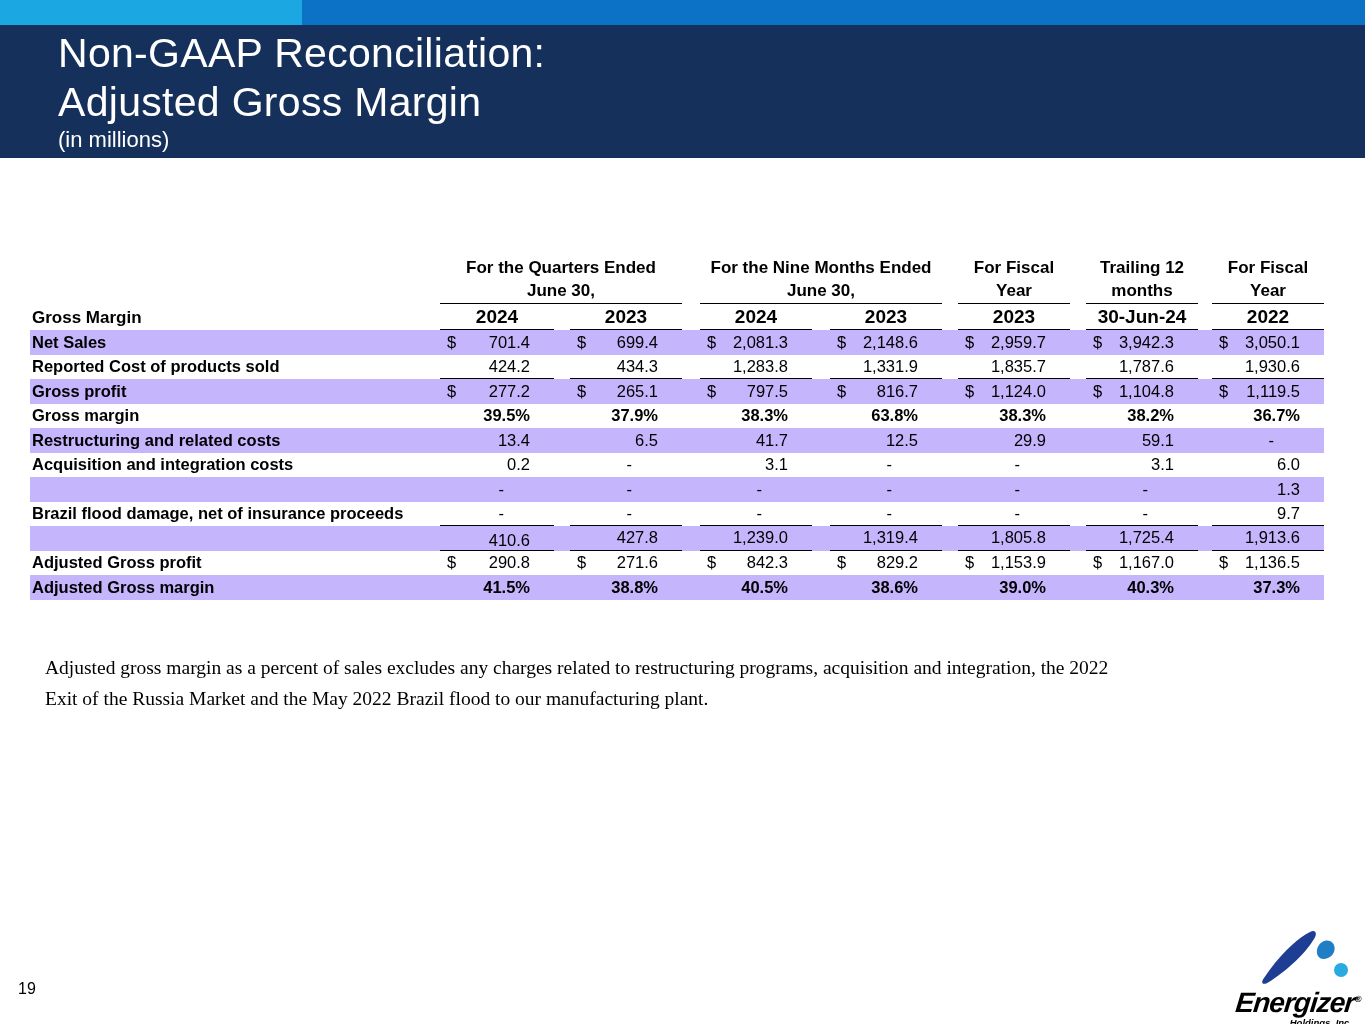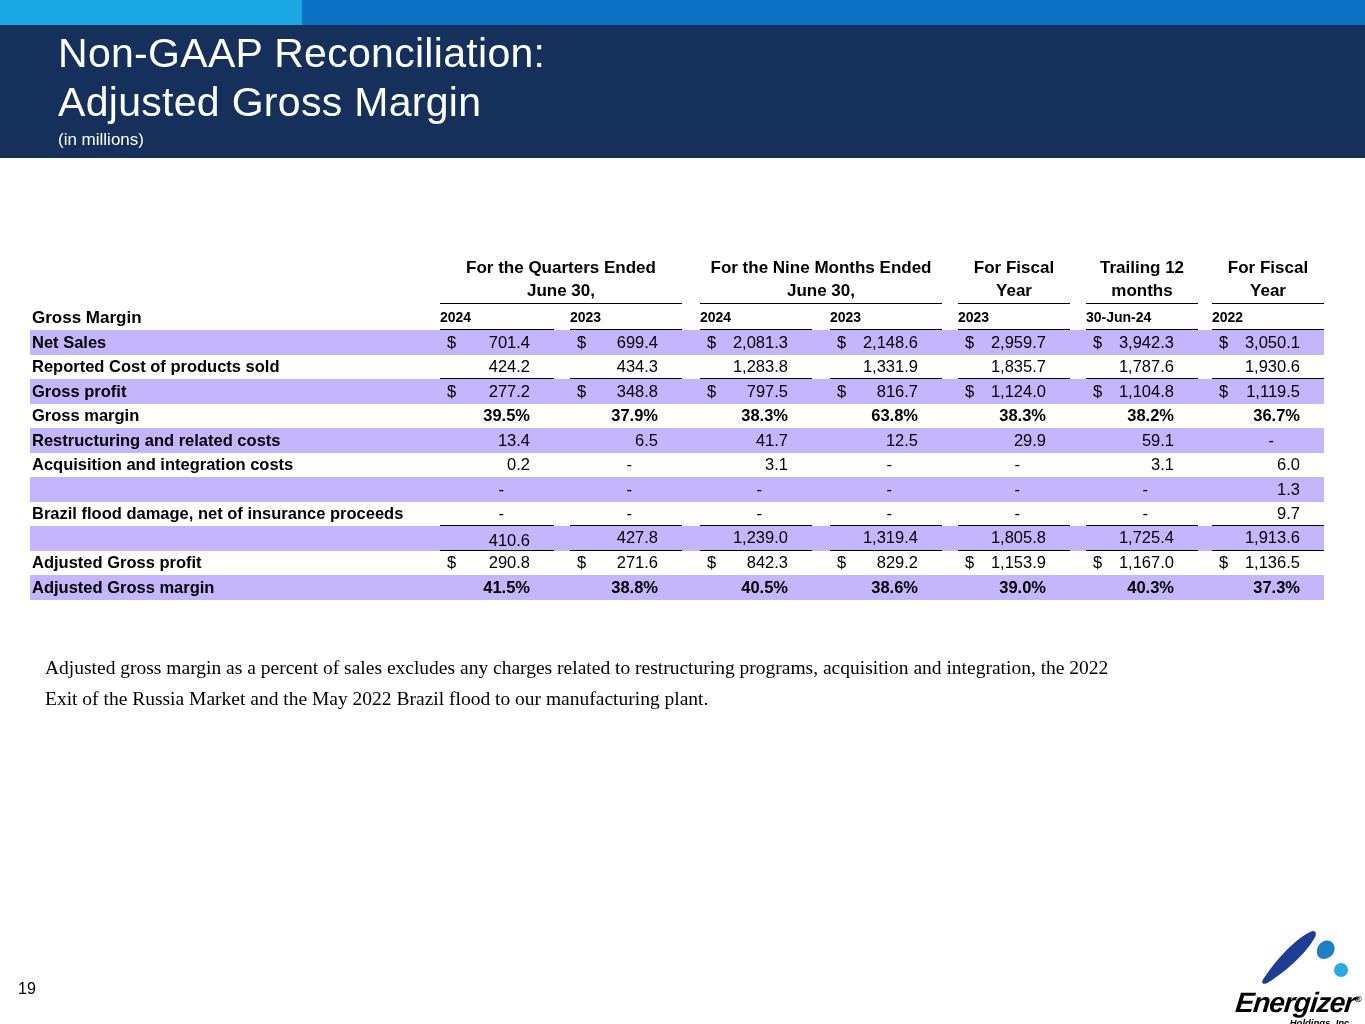--- a/index.html
+++ b/index.html
@@ -5,33 +5,33 @@
   html,body{margin:0;padding:0;background:#fff;}
   .slide{position:relative;width:1365px;height:1024px;background:#ffffff;overflow:hidden;
          font-family:"Liberation Sans", sans-serif;color:#000;}
 
   
   .top-strip-left{position:absolute;left:0;top:0;width:302px;height:25px;background:#1BA7E1;}
   .top-strip-right{position:absolute;left:302px;top:0;width:1063px;height:25px;background:#0B72C6;}
   .banner{position:absolute;left:0;top:25px;width:1365px;height:133px;background:#15305A;color:#fff;}
   .banner-inner{padding:4px 0 0 58px;}
   .title-line{font-size:41px;line-height:49px;font-weight:400;letter-spacing:0.3px;}
-  .title-sub{font-size:17px;line-height:25px;}
+  .title-sub{font-size:22px;line-height:25px;}
 
   
   .table-wrap{position:absolute;left:30px;top:256px;width:1294px;
               font-family:Liberation Sans, sans-serif;}
   .grid-row{display:grid;
     grid-template-columns:410px 114px 16px 112px 18px 112px 18px 112px 16px 112px 16px 112px 14px 112px;}
   .ghead{height:48px;}
   .group-cell{display:flex;flex-direction:column;justify-content:flex-end;text-align:center;
               font-weight:bold;font-size:17px;line-height:23px;border-bottom:1.5px solid #000;
               padding-bottom:1px;}
   .yrow{height:26px;}
-  .year-cell{align-self:end;text-align:left;font-weight:bold;font-size:14px;line-height:24px;
+  .year-cell{align-self:end;text-align:center;font-weight:bold;font-size:19px;line-height:24px;
              border-bottom:1.5px solid #000;}
   .corner-cell{align-self:end;font-weight:bold;font-size:17px;line-height:24px;padding-left:2px;}
   .drow{height:24.5px;align-items:center;font-size:16.5px;}
   .drow.shade{background:#c4b5fd;}
   .rlabel{font-weight:bold;white-space:nowrap;padding-left:2px;}
   .vcell{position:relative;height:100%;display:flex;align-items:center;justify-content:flex-end;
          padding-right:24px;box-sizing:border-box;}
   .vcell.u{border-bottom:1.5px solid #000;}
   .vcell .dollar{position:absolute;left:7px;font-weight:normal;}
   .val.vbold{font-weight:bold;}
@@ -158,21 +158,21 @@
           </div>
         </div>
         <div class="grid-row drow shade">
           <div class="rlabel" style="grid-column: 1;">Gross profit</div>
           <div class="vcell" style="grid-column: 2;">
             <div class="dollar">$</div>
             <div class="val">277.2</div>
           </div>
           <div class="vcell" style="grid-column: 4;">
             <div class="dollar">$</div>
-            <div class="val">348.8</div>
+            <div class="val">265.1</div>
           </div>
           <div class="vcell" style="grid-column: 6;">
             <div class="dollar">$</div>
             <div class="val">797.5</div>
           </div>
           <div class="vcell" style="grid-column: 8;">
             <div class="dollar">$</div>
             <div class="val">816.7</div>
           </div>
           <div class="vcell" style="grid-column: 10;">

